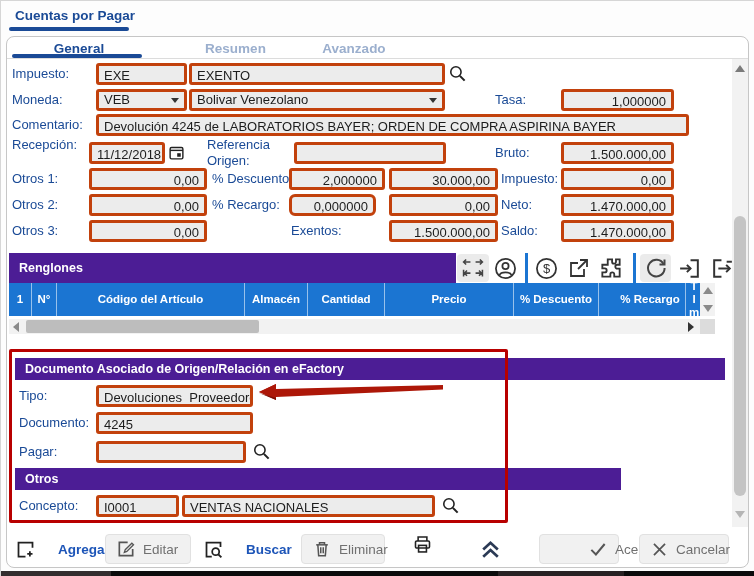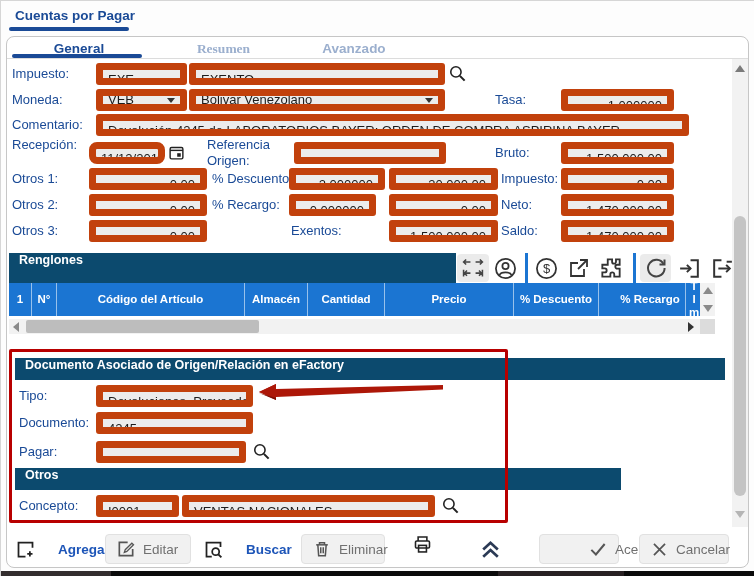--- a/index.html
+++ b/index.html
@@ -9,26 +9,26 @@
   .abs{position:absolute;box-sizing:border-box;}
   .winTab{font-size:13.5px;font-weight:bold;color:#1a4a96;}
   .winUnderline{background:#1a4a96;height:4px;border-radius:2px;}
   .panel{left:5px;top:35px;width:743px;height:532px;border:1px solid #c6c6c6;border-radius:8px;background:#fff;}
   .tabLabel{font-size:13.5px;font-weight:bold;text-align:center;cursor:default;}
   .tabActive{color:#1a4a96;}
   .tabIdle{color:#9bafce;}
   .tabUnderline{background:#1a4a96;height:4px;border-radius:2px;}
   .tabStripBorder{background:#dcdcdc;height:1px;}
   .lbl{font-size:13px;color:#1a4a96;line-height:22px;white-space:nowrap;}
-  .fld{background:#ececec;border:7px solid #c2410c;border-radius:3px;height:22px;line-height:20px;
+  .fld{background:#ececec;border:3px solid #c2410c;border-radius:3px;height:22px;line-height:20px;
        font-size:13px;color:#1c1c1c;padding:0 5px;white-space:nowrap;overflow:hidden;}
   .num{text-align:right;}
   .sel{display:flex;align-items:center;justify-content:space-between;}
   .caret{width:0;height:0;border-left:4px solid transparent;border-right:4px solid transparent;border-top:5px solid #333;margin-left:4px;}
-  .bluebar{background:#0c4a6e;color:#fff;font-weight:bold;font-size:12.5px;display:flex;padding:0 10px;}
+  .bluebar{background:#4c1d95;color:#fff;font-weight:bold;font-size:12.5px;display:flex;align-items:center;padding:0 10px;}
   .thCell{background:#1b75d2;color:#fff;font-weight:bold;font-size:11.5px;display:flex;align-items:center;justify-content:center;
           border-left:1px solid rgba(255,255,255,.55);overflow:hidden;text-align:center;line-height:13px;}
   .icon{display:inline-flex;align-items:center;justify-content:center;}
   .toolIc{width:27px;height:28px;}
   .toolSep{width:3px;height:30px;background:#1b75d2;}
   .toolBg{background:#ebebeb;border-radius:4px;}
   .sbTrack{background:#f2f2f2;}
   .sbThumb{background:#c4c4c4;border-radius:7px;}
   .triUp{width:0;height:0;border-left:5px solid transparent;border-right:5px solid transparent;border-bottom:7px solid #7a7a7a;}
   .triDown{width:0;height:0;border-left:5px solid transparent;border-right:5px solid transparent;border-top:7px solid #7a7a7a;}
@@ -45,21 +45,21 @@
 <body>
 
 <div class="screen">
 
   <div class="abs winTab" style="left:14px;top:7px;">Cuentas por Pagar</div>
   <div class="abs winUnderline" style="left:8px;top:26px;width:120px;"></div>
 
   <div class="abs panel"></div>
 
   <div class="abs tabLabel tabActive" style="left:38px;top:40px;width:80px;">General</div>
-  <div class="abs tabLabel tabIdle" style="left:180px;top:40px;width:85px;font-family:Liberation Serif, serif;">Resumen</div>
+  <div class="abs tabLabel tabIdle" style="left:192px;top:40px;width:85px;">Resumen</div>
   <div class="abs tabLabel tabIdle" style="left:308px;top:40px;width:90px;">Avanzado</div>
   <div class="abs tabUnderline" style="left:11px;top:53px;width:130px;"></div>
   <div class="abs tabStripBorder" style="left:6px;top:57px;width:741px;"></div>
 
   <div class="abs lbl" style="left:11px;top:62px;">Impuesto:</div>
   <div class="abs fld" style="left:95px;top:62px;width:91px;">EXE</div>
   <div class="abs fld" style="left:188px;top:62px;width:256px;">EXENTO</div>
   <span class="abs icon" style="left:447px;top:63px;">
     <svg width="19" height="19" viewBox="0 0 24 24">
         <circle cx="10" cy="10" r="6.5" fill="none" stroke="#222" stroke-width="2"></circle>
@@ -76,21 +76,21 @@
     <span>Bolivar Venezolano</span>
       <span class="caret"></span>
   </div>
   <div class="abs lbl" style="left:494px;top:88px;">Tasa:</div>
   <div class="abs fld num" style="left:560px;top:88px;width:113px;">1,000000</div>
 
   <div class="abs lbl" style="left:11px;top:113px;">Comentario:</div>
   <div class="abs fld" style="left:95px;top:113px;width:593px;">Devolución 4245 de LABORATORIOS BAYER; ORDEN DE COMPRA ASPIRINA BAYER</div>
 
   <div class="abs lbl" style="left:11px;top:133px;">Recepción:</div>
-  <div class="abs fld" style="left:88px;top:141px;width:76px;border-radius:8px;">11/12/2018</div>
+  <div class="abs fld" style="left:88px;top:141px;width:76px;">11/12/2018</div>
   <span class="abs icon" style="left:167px;top:143px;">
     <svg width="17" height="17" viewBox="0 0 24 24">
         <rect x="3" y="5" width="18" height="16" rx="2" fill="none" stroke="#222" stroke-width="2"></rect>
         <line x1="3" y1="9" x2="21" y2="9" stroke="#222" stroke-width="2"></line>
         <rect x="13" y="13" width="5" height="5" fill="#222"></rect>
       </svg>
   </span>
   <div class="abs lbl" style="left:206px;top:136px;width:64px;line-height:16px;white-space:normal;">Referencia Origen:</div>
   <div class="abs fld" style="left:293px;top:141px;width:152px;"></div>
   <div class="abs lbl" style="left:494px;top:141px;">Bruto:</div>
@@ -100,21 +100,21 @@
   <div class="abs fld num" style="left:88px;top:167px;width:118px;">0,00</div>
   <div class="abs lbl" style="left:211px;top:167px;">% Descuento:</div>
   <div class="abs fld num" style="left:288px;top:167px;width:96px;">2,000000</div>
   <div class="abs fld num" style="left:388px;top:167px;width:109px;">30.000,00</div>
   <div class="abs lbl" style="left:500px;top:167px;">Impuesto:</div>
   <div class="abs fld num" style="left:560px;top:167px;width:113px;">0,00</div>
 
   <div class="abs lbl" style="left:11px;top:193px;">Otros 2:</div>
   <div class="abs fld num" style="left:88px;top:193px;width:118px;">0,00</div>
   <div class="abs lbl" style="left:211px;top:193px;">% Recargo:</div>
-  <div class="abs fld num" style="left:288px;top:193px;width:87px;">0,000000</div>
+  <div class="abs fld num" style="left:288px;top:193px;width:87px;border-radius:6px;">0,000000</div>
   <div class="abs fld num" style="left:388px;top:193px;width:109px;">0,00</div>
   <div class="abs lbl" style="left:500px;top:193px;">Neto:</div>
   <div class="abs fld num" style="left:560px;top:193px;width:113px;">1.470.000,00</div>
 
   <div class="abs lbl" style="left:11px;top:219px;">Otros 3:</div>
   <div class="abs fld num" style="left:88px;top:219px;width:118px;">0,00</div>
   <div class="abs lbl" style="left:290px;top:219px;">Exentos:</div>
   <div class="abs fld num" style="left:388px;top:219px;width:109px;">1.500.000,00</div>
   <div class="abs lbl" style="left:500px;top:219px;">Saldo:</div>
   <div class="abs fld num" style="left:560px;top:219px;width:113px;">1.470.000,00</div>

